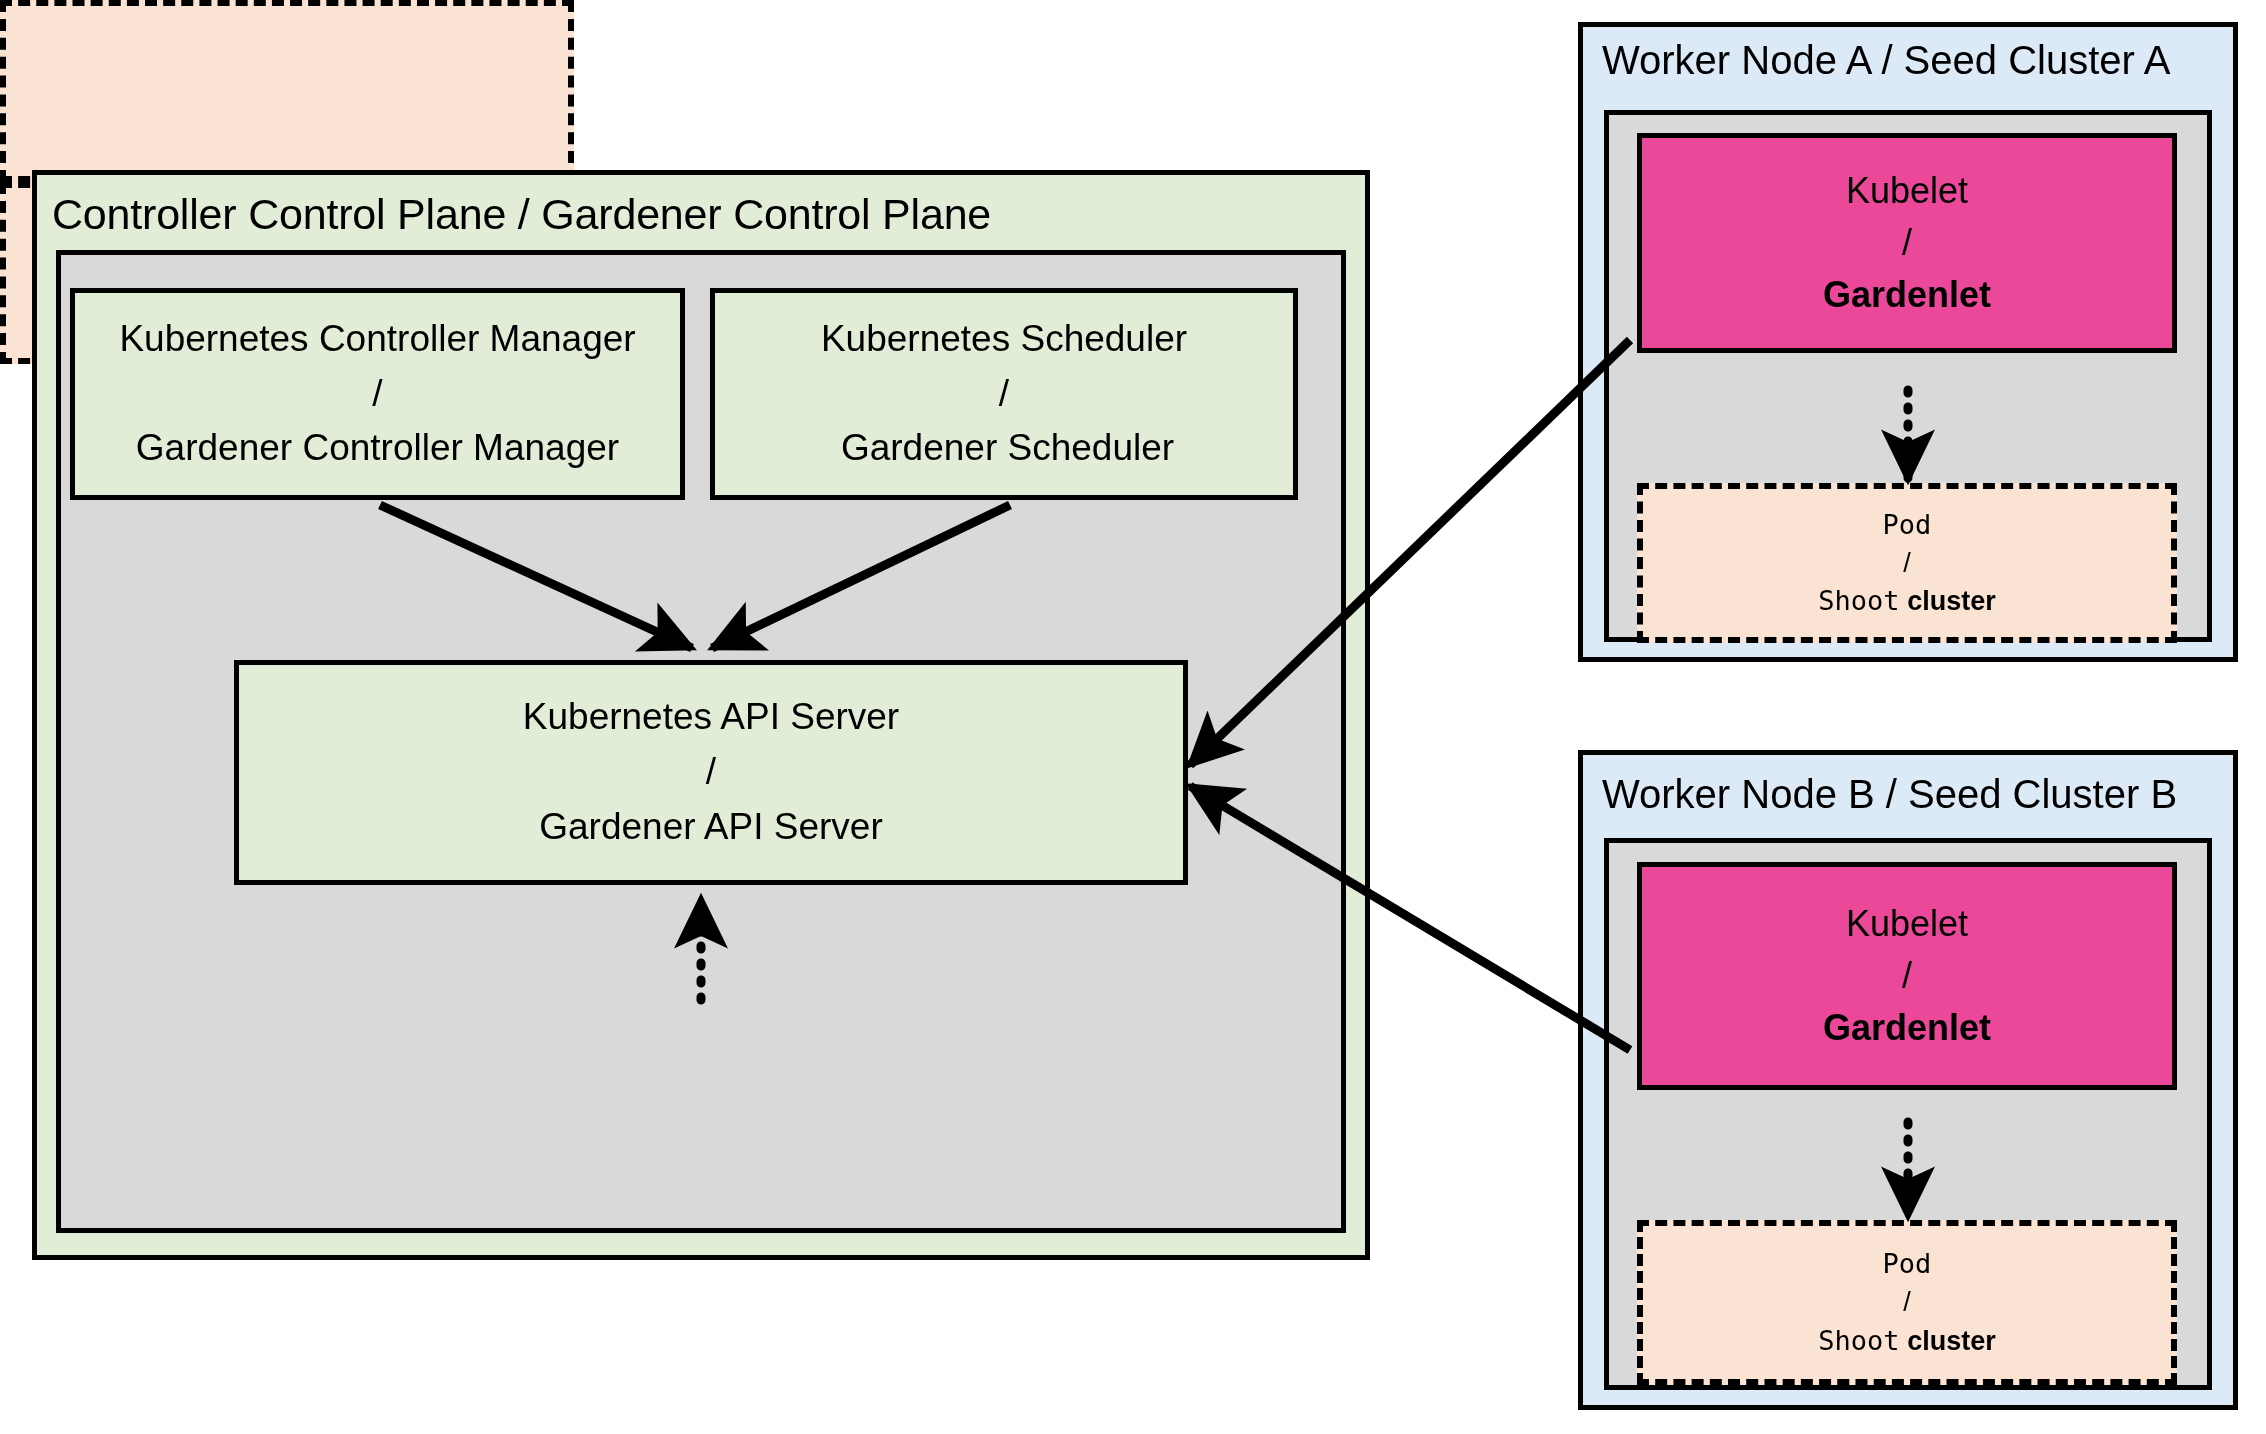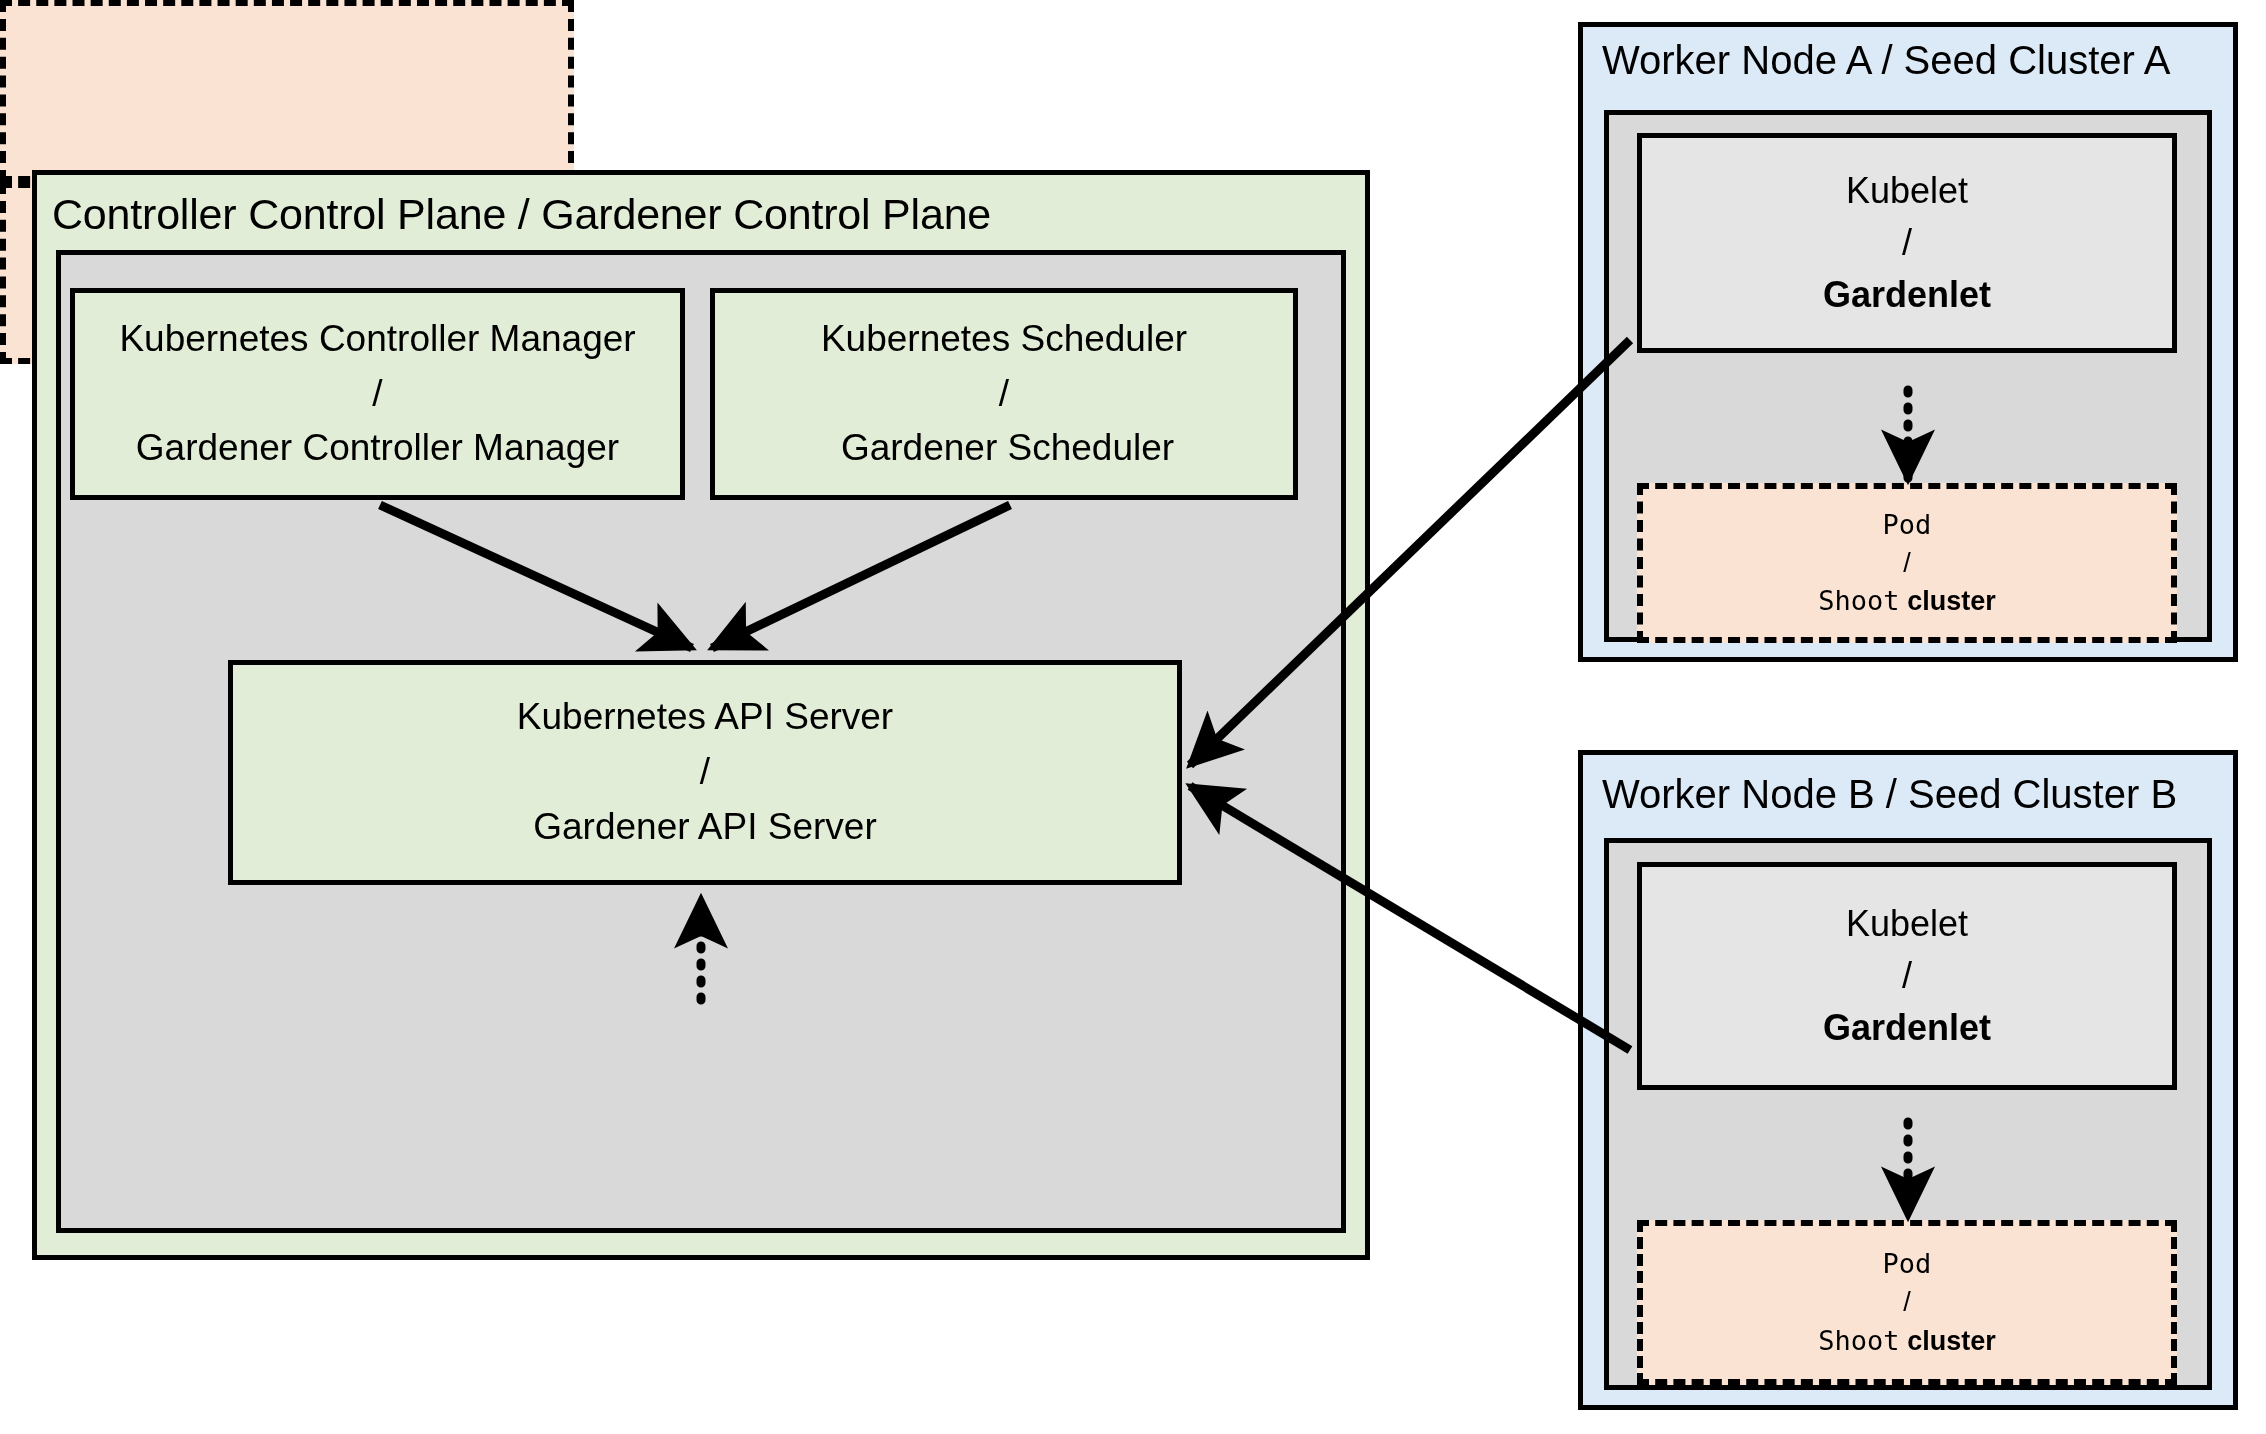--- a/index.html
+++ b/index.html
@@ -35,21 +35,21 @@
     flex-direction: column;
     align-items: center;
     justify-content: center;
     text-align: center;
   }
 
   
   .green   { background: #e2edd7; }
   .grey    { background: #d9d9d9; }
   .blue    { background: #dce9f7; }
-  .orange  { background: #e5e5e5; }
+  .orange  { background: #ec4899; }
 
   
   #control-plane-outer {
     left: 32px;  top: 170px;
     width: 1338px; height: 1090px;
   }
   #control-plane-title {
     left: 52px; top: 190px;
     font-size: 43px;
     color: #000;
@@ -63,21 +63,21 @@
   
   #kcm-box {
     left: 70px; top: 288px;
     width: 615px; height: 212px;
   }
   #sched-box {
     left: 710px; top: 288px;
     width: 588px; height: 212px;
   }
   #apiserver-box {
-    left: 228px; top: 660px;
+    left: 234px; top: 660px;
     width: 954px; height: 225px;
   }
   .comp-text {
     font-size: 37px;
     line-height: 1.48;
     color: #000;
   }
   .comp-text .b { font-weight: normal; margin-left: 7px; }
 
   

